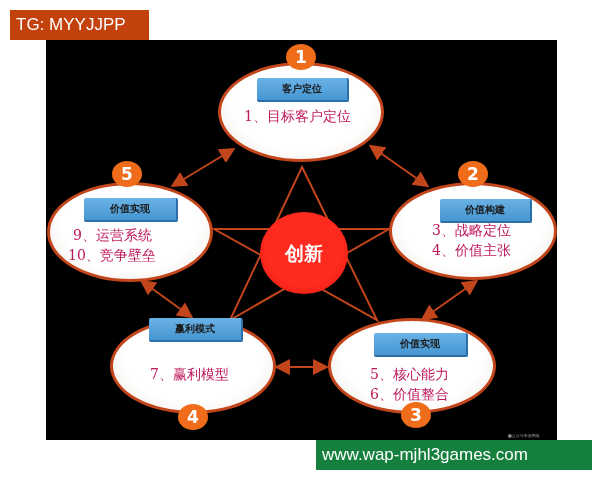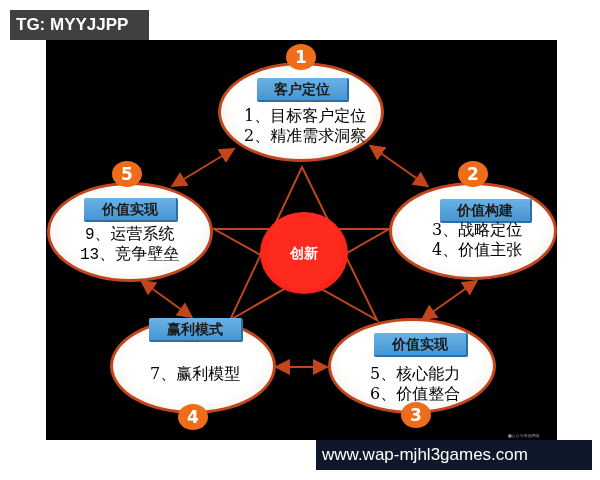--- a/index.html
+++ b/index.html
@@ -1,26 +1,26 @@
 <!DOCTYPE html>
 <html><head>
 <meta charset="utf-8">
 <style>
   html, body { margin:0; padding:0; }
   body { width:600px; height:480px; background:#ffffff; position:relative; overflow:hidden; font-family:"DejaVu Sans", sans-serif; }
-  .wm-top { position:absolute; left:10px; top:10px; width:139px; height:30px; background:#404040; color:#ffffff; font-family:"Liberation Sans", sans-serif; font-size:17px; line-height:30px; padding-left:6px; box-sizing:border-box;font-weight:bold; }
-  .wm-bottom { position:absolute; left:316px; top:440px; width:276px; height:30px; background:#0f172a; color:#ffffff; font-family:"Liberation Sans", sans-serif; font-size:17px; line-height:30px; padding-left:6px; box-sizing:border-box; }
+  .wm-top { position:absolute; left:10px; top:10px; width:139px; height:30px; background:#c2410c; color:#ffffff; font-family:"Liberation Sans", sans-serif; font-size:17px; line-height:30px; padding-left:6px; box-sizing:border-box; }
+  .wm-bottom { position:absolute; left:316px; top:440px; width:276px; height:30px; background:#15803d; color:#ffffff; font-family:"Liberation Sans", sans-serif; font-size:17px; line-height:30px; padding-left:6px; box-sizing:border-box; }
   .canvas { position:absolute; left:46px; top:40px; width:511px; height:400px; background:#000000; }
   svg.lines { position:absolute; left:0; top:0; width:600px; height:480px; }
   .node { position:absolute; }
   .ellipse { position:absolute; background:radial-gradient(ellipse at 50% 40%, #ffffff 60%, #f3efe9 85%, #e9dccd 100%); border:3px solid #c2451b; border-radius:50%; box-sizing:border-box; }
   .badge { position:absolute; width:30px; height:26px; border-radius:50%; background:#ef6c1a; color:#ffffff; font-family:"DejaVu Sans", sans-serif; font-weight:bold; font-size:17px; line-height:26px; text-align:center; }
-  .title-box { position:absolute; height:22px; background:linear-gradient(#6ab2e6,#4696d2); border-bottom:2px solid #2c6fa8; border-right:2px solid #2c6fa8; color:#1a1a1a; font-weight:bold; font-size:14px; line-height:22px; text-align:center; border-radius:2px; }
-  .items { position:absolute; font-family:"DejaVu Serif", serif; font-size:16px; color:#000000; line-height:20px; white-space:nowrap; }
-  .center { position:absolute; left:260px; top:212px; width:88px; height:82px; border-radius:50%; background:radial-gradient(circle at 50% 45%, #ff2a1e 60%, #e0100a 100%); color:#ffffff; font-weight:bold; font-size:14px; text-align:center; display:flex; flex-direction:column; justify-content:center; line-height:21px; }
+  .title-box { position:absolute; height:22px; background:linear-gradient(#6ab2e6,#4696d2); border-bottom:2px solid #2c6fa8; border-right:2px solid #2c6fa8; color:#1a1a1a; font-weight:bold; font-size:10px; line-height:22px; text-align:center; border-radius:2px; }
+  .items { position:absolute; font-family:"DejaVu Serif", serif; font-size:14px; color:#be185d; line-height:20px; white-space:nowrap; }
+  .center { position:absolute; left:260px; top:212px; width:88px; height:82px; border-radius:50%; background:radial-gradient(circle at 50% 45%, #ff2a1e 60%, #e0100a 100%); color:#ffffff; font-weight:bold; font-size:19px; text-align:center; display:flex; flex-direction:column; justify-content:center; line-height:21px; }
   .credit { position:absolute; left:508px; top:433px; font-size:4px; color:#999999; }
 </style>
 </head>
 <body>
 
 <div class="wm-top">TG: MYYJJPP</div>
 
 <div class="canvas"></div>
 
 <svg class="lines" viewBox="0 0 600 480">
@@ -41,31 +41,30 @@
 
 <div class="center">
   <span>创新</span>
 </div>
 
 <div class="node">
   <div class="ellipse" style="left:218px;top:62px;width:166px;height:100px;"></div>
   <div class="title-box" style="left:257px;top:78px;width:90px;">客户定位</div>
   <div class="items" style="left:244px;top:106px;">
     <div>1、目标客户定位</div>
-    <div>2、精准需求洞察</div>
   </div>
   <div class="badge" style="left:286px;top:44px;">1</div>
 </div>
 
 <div class="node">
   <div class="ellipse" style="left:47px;top:182px;width:166px;height:100px;"></div>
   <div class="title-box" style="left:84px;top:198px;width:92px;">价值实现</div>
-  <div class="items" style="left:80px;top:225px;font-family:Liberation Mono, monospace;">
+  <div class="items" style="left:68px;top:225px;">
     <div style="padding-left:5px;">9、运营系统</div>
-    <div>13、竞争壁垒</div>
+    <div>10、竞争壁垒</div>
   </div>
   <div class="badge" style="left:112px;top:161px;">5</div>
 </div>
 
 <div class="node">
   <div class="ellipse" style="left:389px;top:182px;width:168px;height:98px;"></div>
   <div class="title-box" style="left:440px;top:199px;width:90px;">价值构建</div>
   <div class="items" style="left:432px;top:220px;">
     <div>3、战略定位</div>
     <div>4、价值主张</div>

